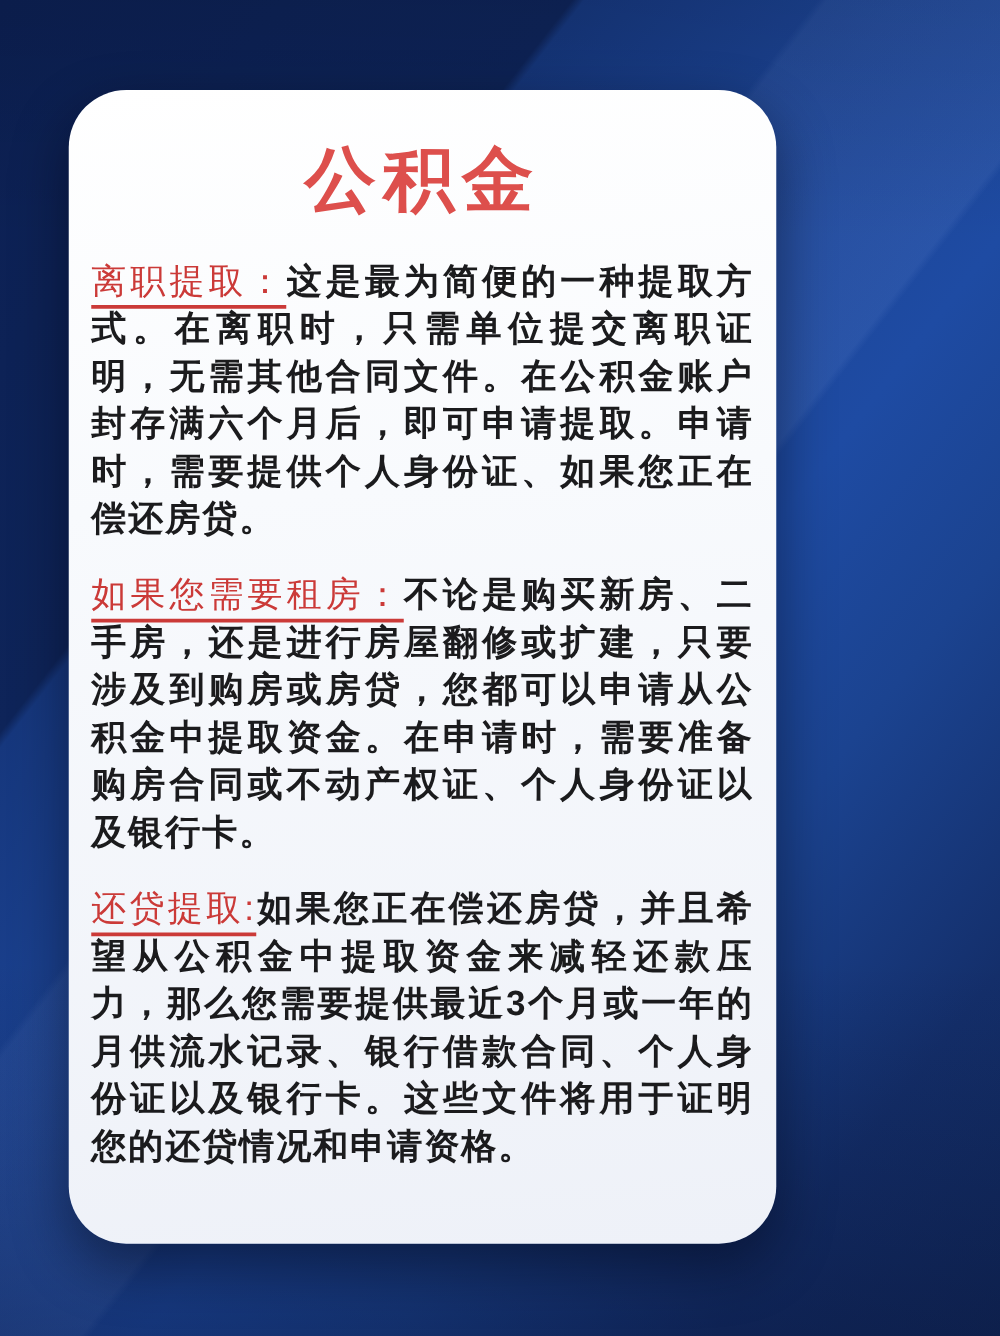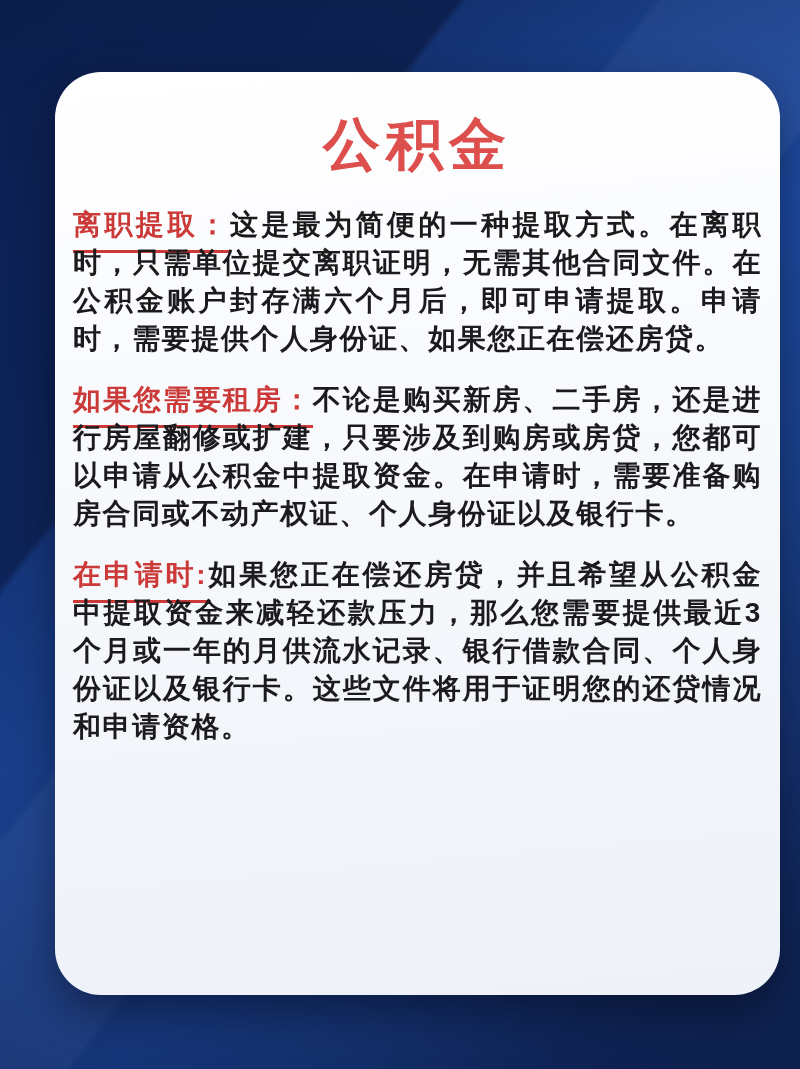--- a/index.html
+++ b/index.html
@@ -35,21 +35,21 @@
     content:"";position:absolute;inset:0;
     background:linear-gradient(to bottom,
       rgba(0,0,0,0.10) 0%,
       transparent 18%,
       transparent 72%,
       rgba(5,12,40,0.35) 100%);
   }
   .card{
     position:absolute;
     left:55px;top:72px;
-    width:725px;height:923px;
+    width:566px;height:923px;
     box-sizing:border-box;
     border-radius:46px;
     padding:36px 18px 0 18px;
     background:linear-gradient(175deg,#ffffff 0%,#f8fafd 35%,#eef1f8 100%);
     box-shadow:0 18px 45px rgba(0,0,10,0.45);
   }
   .title{
     text-align:center;
     color:var(--title-red,#dd4f4c);
     font-weight:700;
@@ -66,39 +66,39 @@
     margin:0 0 23px 0;
     font-size:28px;
     line-height:38px;
     letter-spacing:1.6px;
     font-weight:600;
     color:var(--body-text,#1b1b1d);
     text-align:justify;
   }
   .section-heading{
     color:var(--heading-red,#cb3a38);
-    font-weight:700;
+    font-weight:400;
     border-bottom:3px solid var(--heading-red,#cb3a38);
-    padding-bottom:10px;
+    padding-bottom:4px;
   }
 </style>
 </head>
 <body>
 
 <div class="bg"></div>
 
 <div class="card">
   <h1 class="title">
     <span class="title-line">公积金</span>
   </h1>
 
   <div class="sections">
     <p class="section">
       <span class="section-heading">离职提取：</span><span>这是最为简便的一种提取方式。在离职时，只需单位提交离职证明，无需其他合同文件。在公积金账户封存满六个月后，即可申请提取。申请时，需要提供个人身份证、如果您正在偿还房贷。</span>
     </p>
     <p class="section">
       <span class="section-heading">如果您需要租房：</span><span>不论是购买新房、二手房，还是进行房屋翻修或扩建，只要涉及到购房或房贷，您都可以申请从公积金中提取资金。在申请时，需要准备购房合同或不动产权证、个人身份证以及银行卡。</span>
     </p>
     <p class="section">
-      <span class="section-heading">在申请时:</span><span>如果您正在偿还房贷，并且希望从公积金中提取资金来减轻还款压力，那么您需要提供最近3个月或一年的月供流水记录、银行借款合同、个人身份证以及银行卡。这些文件将用于证明您的还贷情况和申请资格。</span>
+      <span class="section-heading">还贷提取:</span><span>如果您正在偿还房贷，并且希望从公积金中提取资金来减轻还款压力，那么您需要提供最近3个月或一年的月供流水记录、银行借款合同、个人身份证以及银行卡。这些文件将用于证明您的还贷情况和申请资格。</span>
     </p>
   </div>
 </div>
 
 </body></html>

